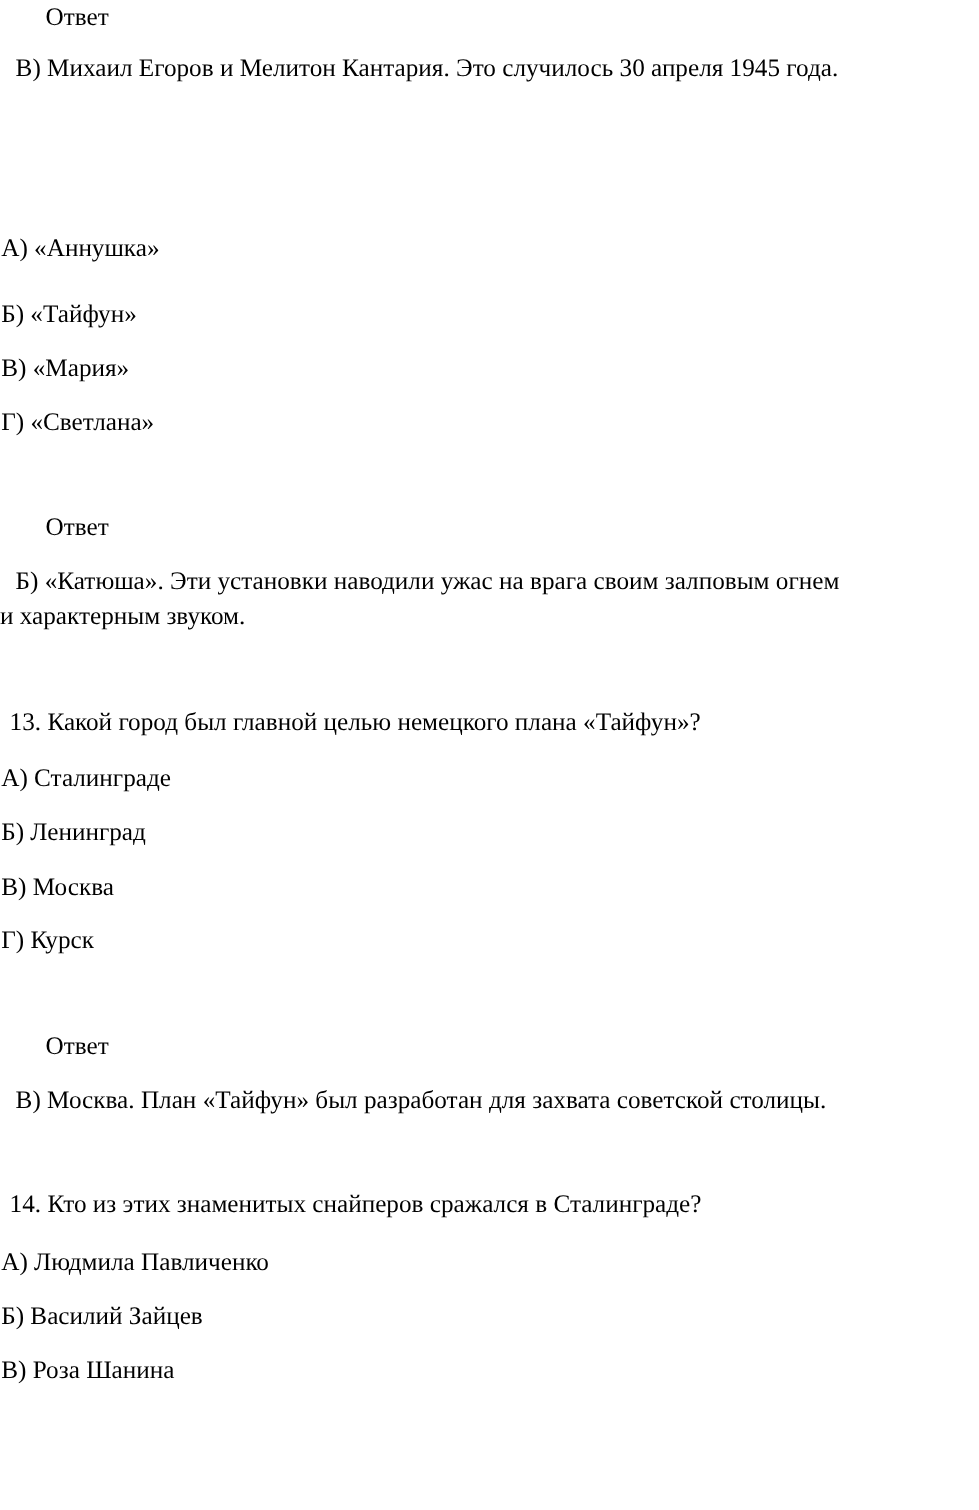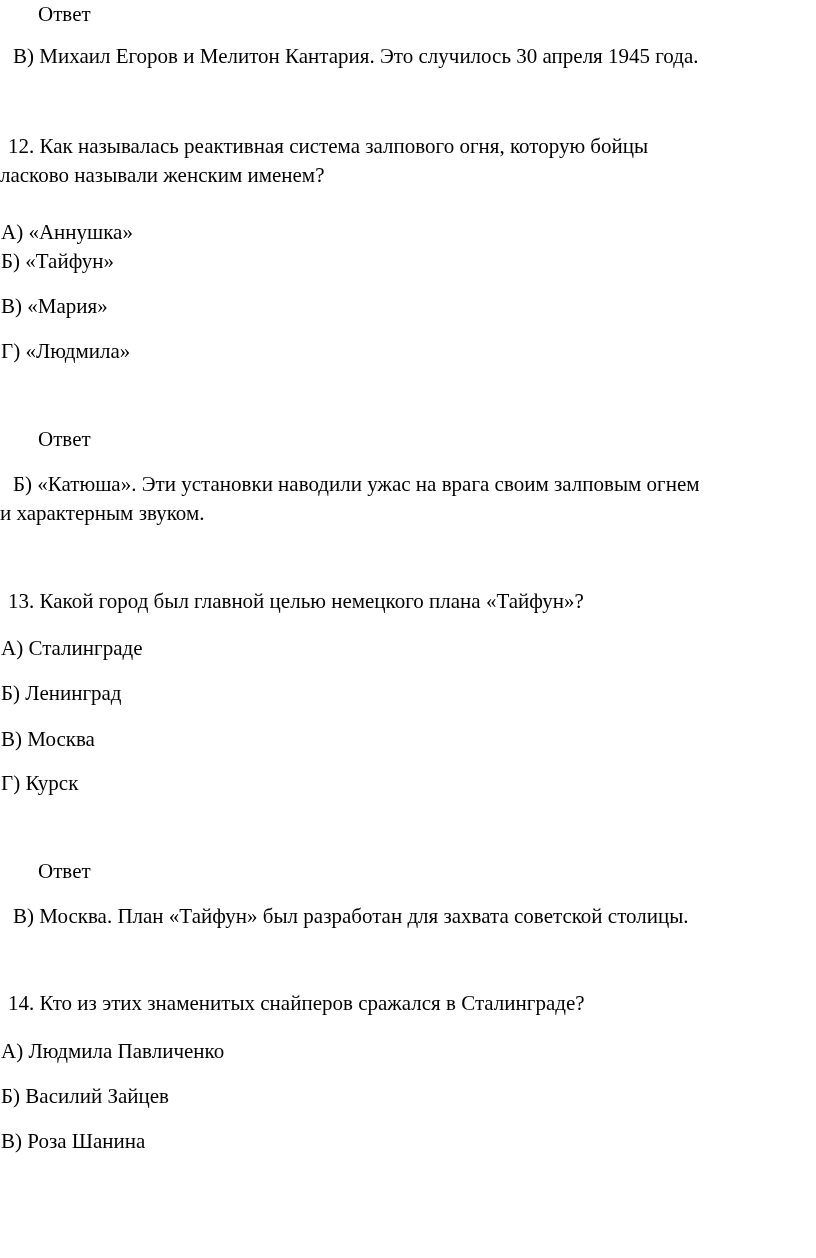--- a/index.html
+++ b/index.html
@@ -37,26 +37,24 @@
   .nowrap  { white-space: nowrap; }
 </style>
 </head>
 <body>
 
 <div class="page">
 
   <p class="line answer-heading" style="top:0px">Ответ</p>
   <p class="line answer-para nowrap" style="top:42px">В) Михаил Егоров и Мелитон Кантария. Это случилось 30 апреля 1945 года.</p>
 
-  <p class="line question-para prewrap" style="top:132px">12. Как называлась реактивная система залпового огня, которую бойцы
-ласково называли женским именем?</p>
-  <p class="line option-para nowrap" style="top:218px">А) «Аннушка»</p>
+  <p class="line option-para nowrap" style="top:192px">А) «Аннушка»</p>
   <p class="line option-para nowrap" style="top:247px">Б) «Тайфун»</p>
   <p class="line option-para nowrap" style="top:292px">В) «Мария»</p>
-  <p class="line option-para nowrap" style="top:337px">Г) «Людмила»</p>
+  <p class="line option-para nowrap" style="top:337px">Г) «Светлана»</p>
 
   <p class="line answer-heading" style="top:425px">Ответ</p>
   <p class="line answer-para prewrap" style="top:470px">Б) «Катюша». Эти установки наводили ужас на врага своим залповым огнем
 и характерным звуком.</p>
 
   <p class="line question-para nowrap" style="top:587px">13. Какой город был главной целью немецкого плана «Тайфун»?</p>
   <p class="line option-para nowrap" style="top:634px">А) Сталинграде</p>
   <p class="line option-para nowrap" style="top:679px">Б) Ленинград</p>
   <p class="line option-para nowrap" style="top:725px">В) Москва</p>
   <p class="line option-para nowrap" style="top:769px">Г) Курск</p>

